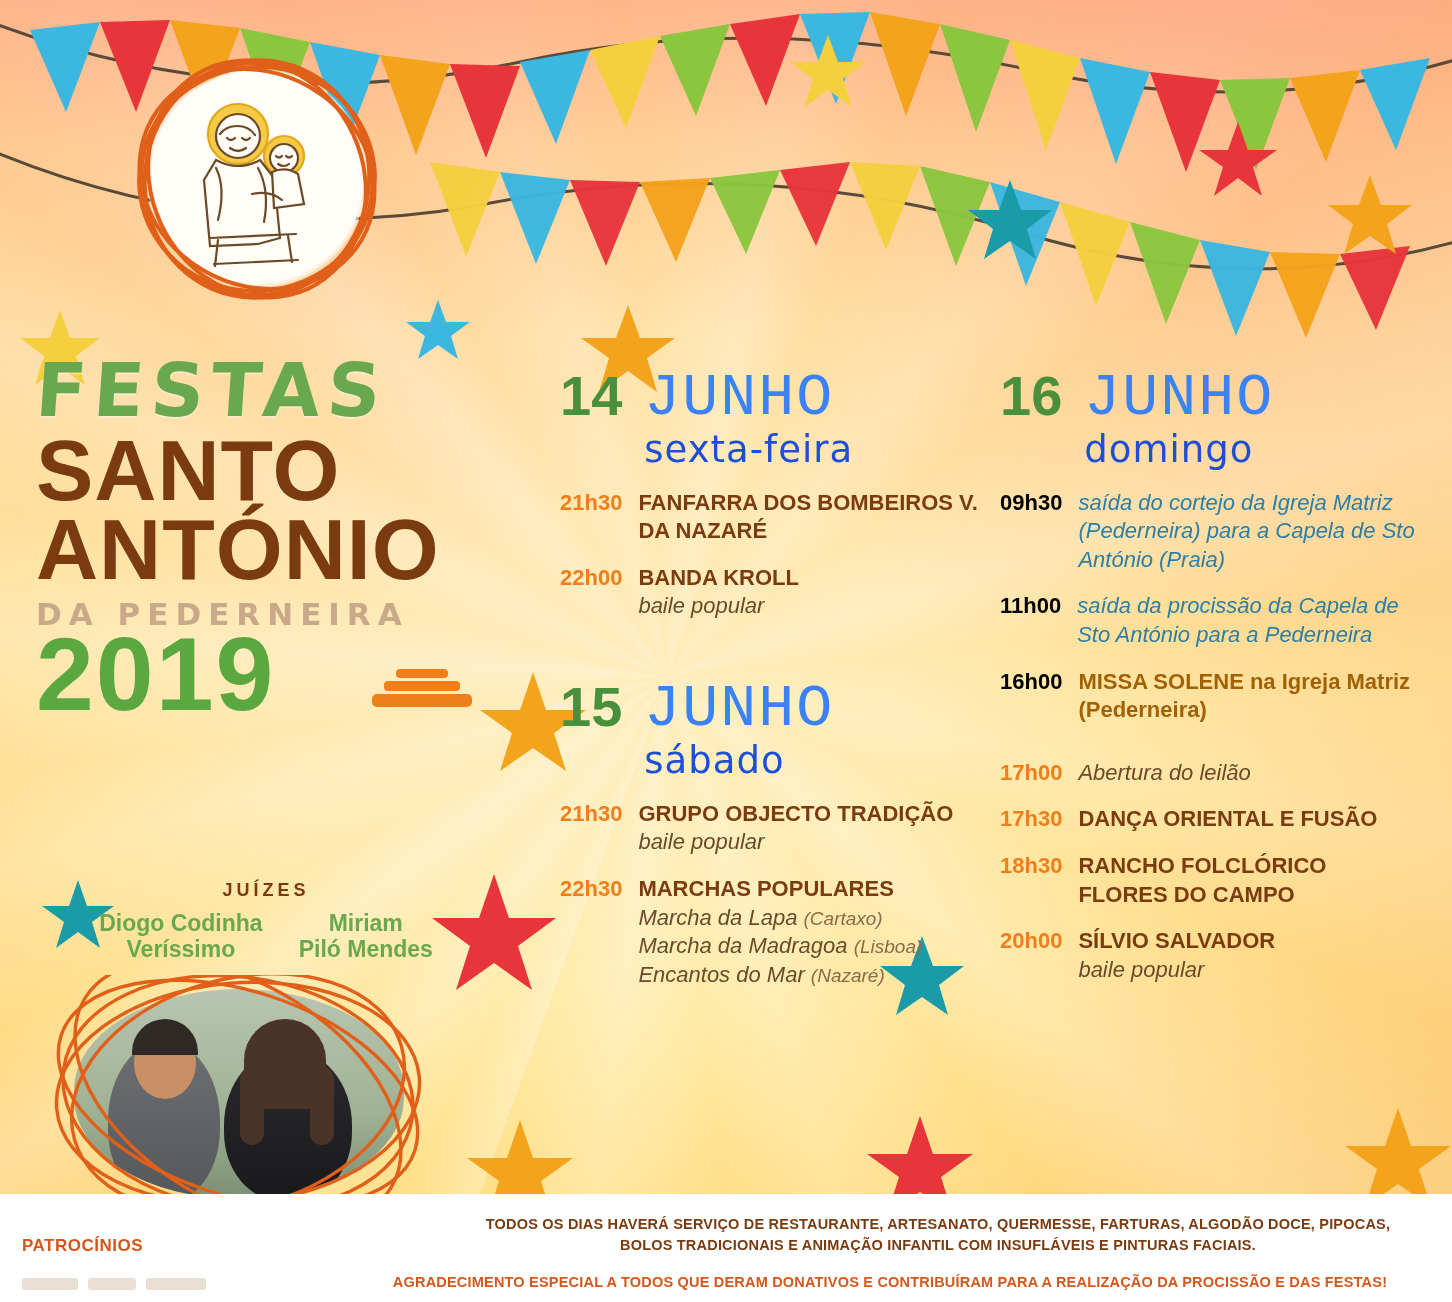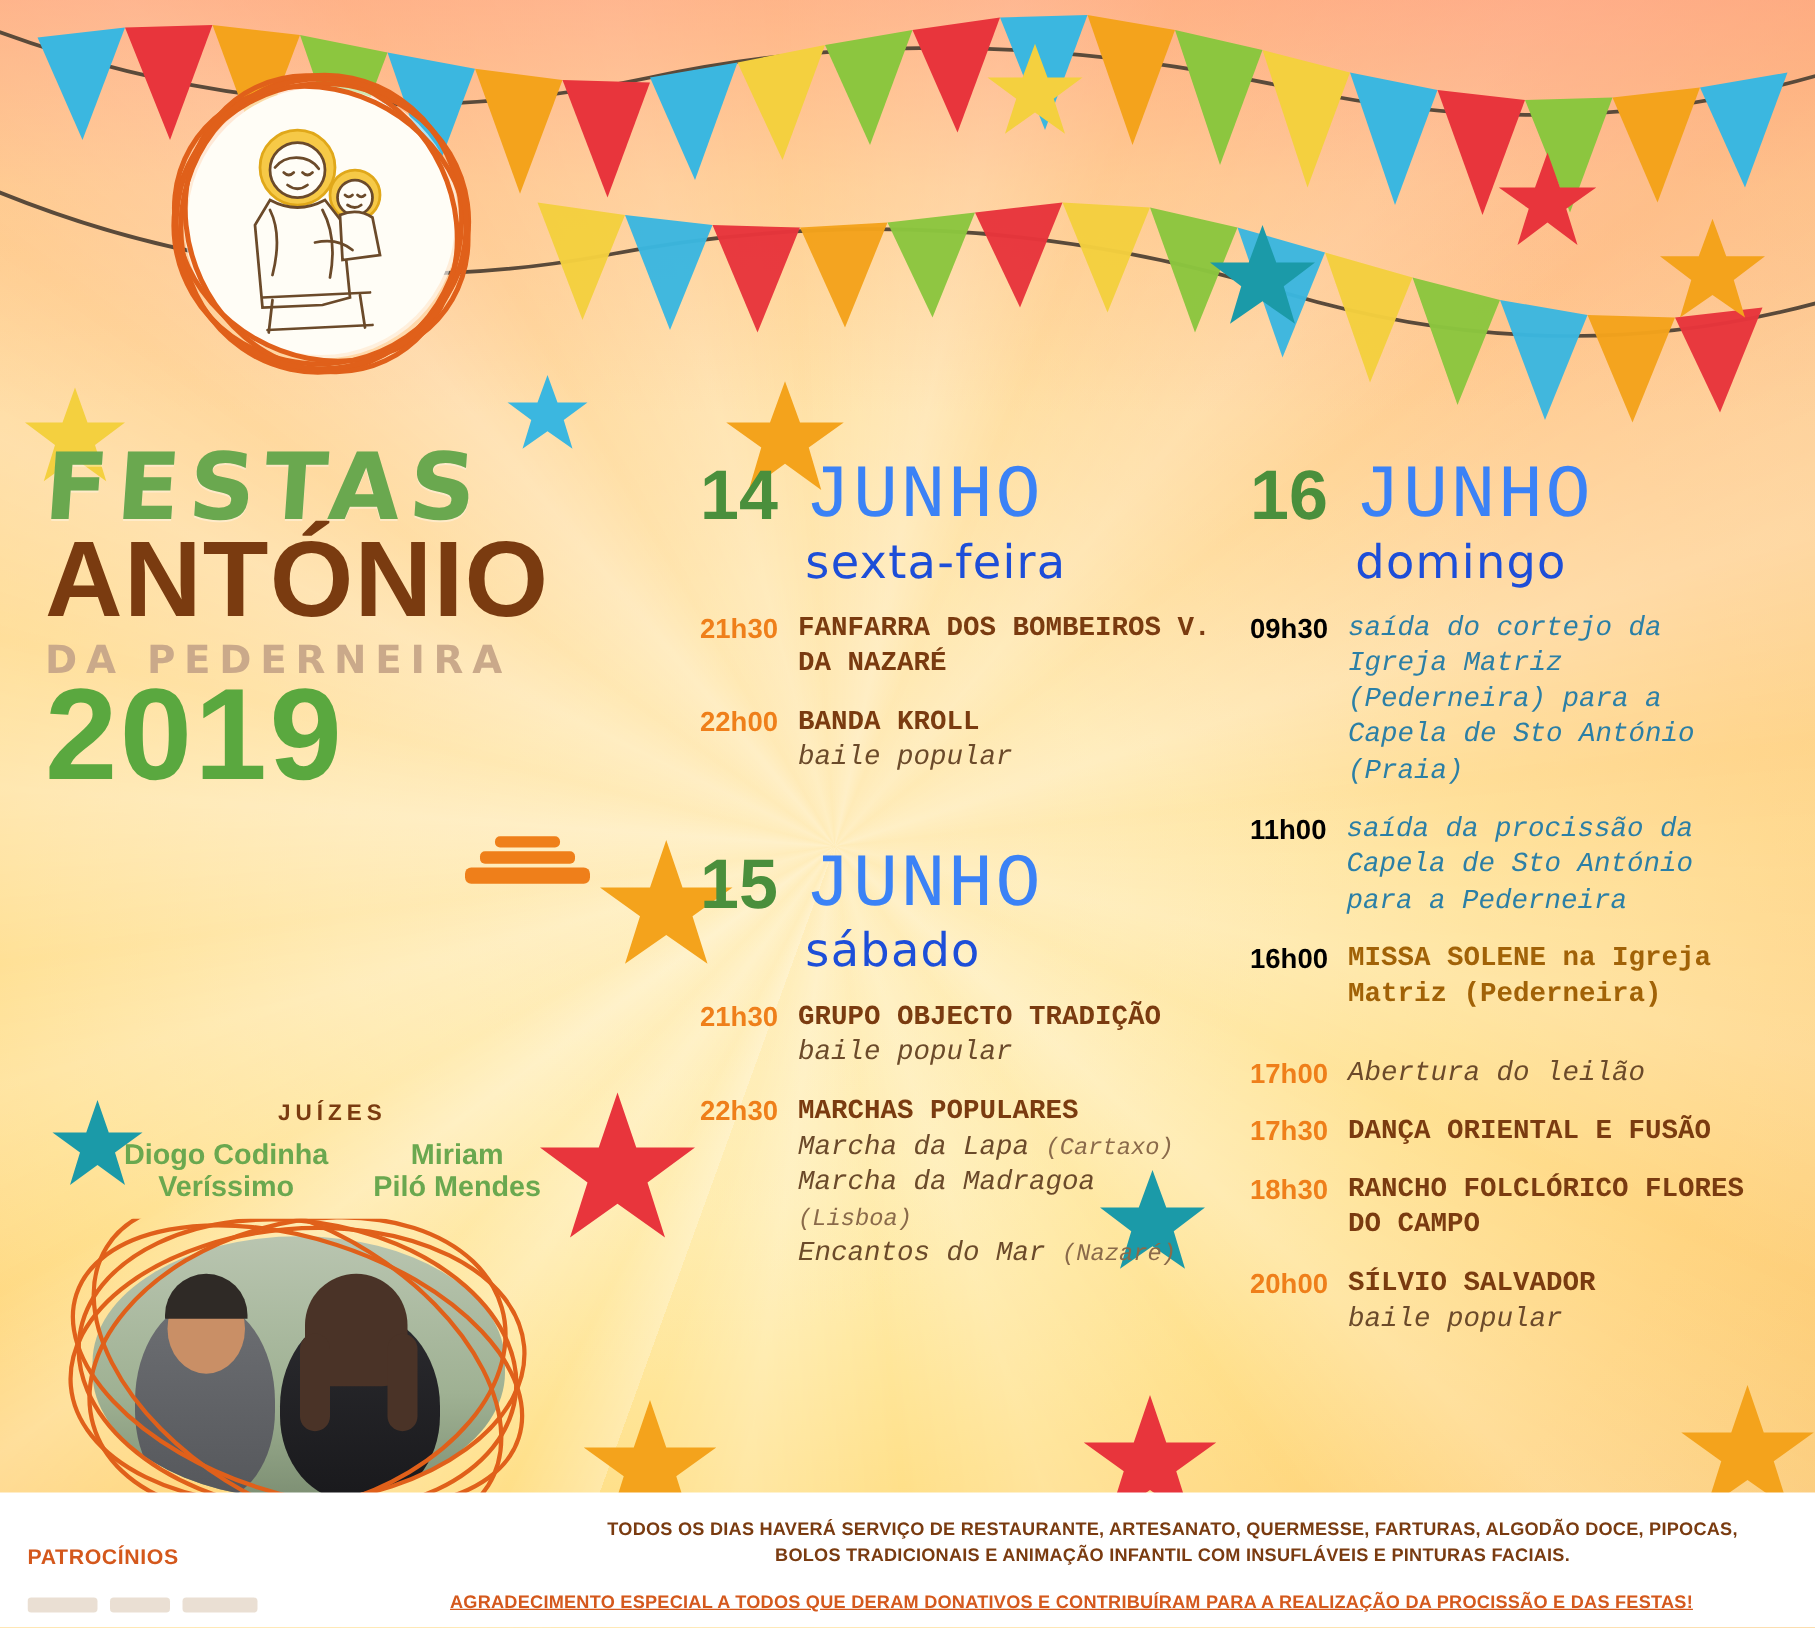--- a/index.html
+++ b/index.html
@@ -115,41 +115,41 @@
   .day-month{
     font-family:Liberation Mono, monospace;font-size:60px;color:#3b82f6;line-height:1;letter-spacing:2px;font-weight:400;
   }
   .day-week{
     font-family:"DejaVu Sans", sans-serif;font-size:37px;color:#1d4ed8;line-height:1.1;letter-spacing:1px;margin-top:2px;
   }
   .ev{display:flex;gap:16px;margin-top:18px;}
   .ev-time{font-weight:700;font-size:22px;line-height:1.3;white-space:nowrap;}
   .t-orange{color:#ef7f1a;}
   .t-blue{color:#000000;}
-  .ev-body{font-size:22px;line-height:1.3;font-family:Liberation Mono, monospace;}
+  .ev-body{font-size:22px;line-height:1.3;}
   .ev-title{font-weight:700;color:#7a3b10;}
   .ev-title.blue{color:#a16207;}
   .ev-sub{font-style:italic;color:#6b4a2a;}
   .ev-plain{font-style:italic;color:#2b7fa6;}
   .ev-plain.brown{color:#6b4a2a;}
   .ev-line{font-style:italic;color:#6b4a2a;}
   .ev-line .place{font-size:19px;color:#8a6a4a;}
 
   
   .footer-band{
     position:absolute;left:0;bottom:0;width:1452px;height:108px;
     background:#ffffff;
   }
   .footer-text{
     position:absolute;left:433px;bottom:46px;width:1010px;text-align:center;
     font-weight:700;font-size:14.5px;color:#7a3b10;line-height:1.45;letter-spacing:.2px;
   }
   .footer-text2{
-    position:absolute;left:360px;bottom:10px;width:1060px;text-align:left;
-    font-weight:700;font-size:14.5px;color:#d4581c;line-height:1.4;letter-spacing:.2px;text-decoration:underline;
+    position:absolute;left:360px;bottom:10px;width:1060px;text-align:center;
+    font-weight:700;font-size:14.5px;color:#d4581c;line-height:1.4;letter-spacing:.2px;
   }
   .patro{
     position:absolute;left:22px;bottom:46px;font-weight:700;font-size:17px;color:#d4581c;letter-spacing:.5px;
   }
   .patro-line{position:absolute;left:22px;bottom:6px;width:250px;height:26px;opacity:.55;}
 </style>
 </head>
 <body>
 
 <div class="rays"></div>
@@ -249,20 +249,21 @@
       <path d="M30 140 l86 -4"></path>
       <path d="M38 142 l-3 26"></path>
         <path d="M108 138 l4 26"></path>
       <path d="M34 166 l84 -4"></path>
     </g>
   </svg>
 </div>
 
 <div class="title-block">
   <div class="t-festas">FESTAS</div>
+  <div class="t-santo">SANTO</div>
   <div class="t-antonio">ANTÓNIO</div>
   <div class="t-pederneira">DA PEDERNEIRA</div>
   <div class="t-year">2019</div>
   <svg class="pedestal" width="108" height="44" viewBox="0 0 108 44">
     <rect x="28" y="2" width="52" height="9" rx="4" fill="#ef7f1a"></rect>
     <rect x="16" y="14" width="76" height="10" rx="4" fill="#ef7f1a"></rect>
     <rect x="4" y="27" width="100" height="13" rx="5" fill="#ef7f1a"></rect>
   </svg>
 </div>
 

